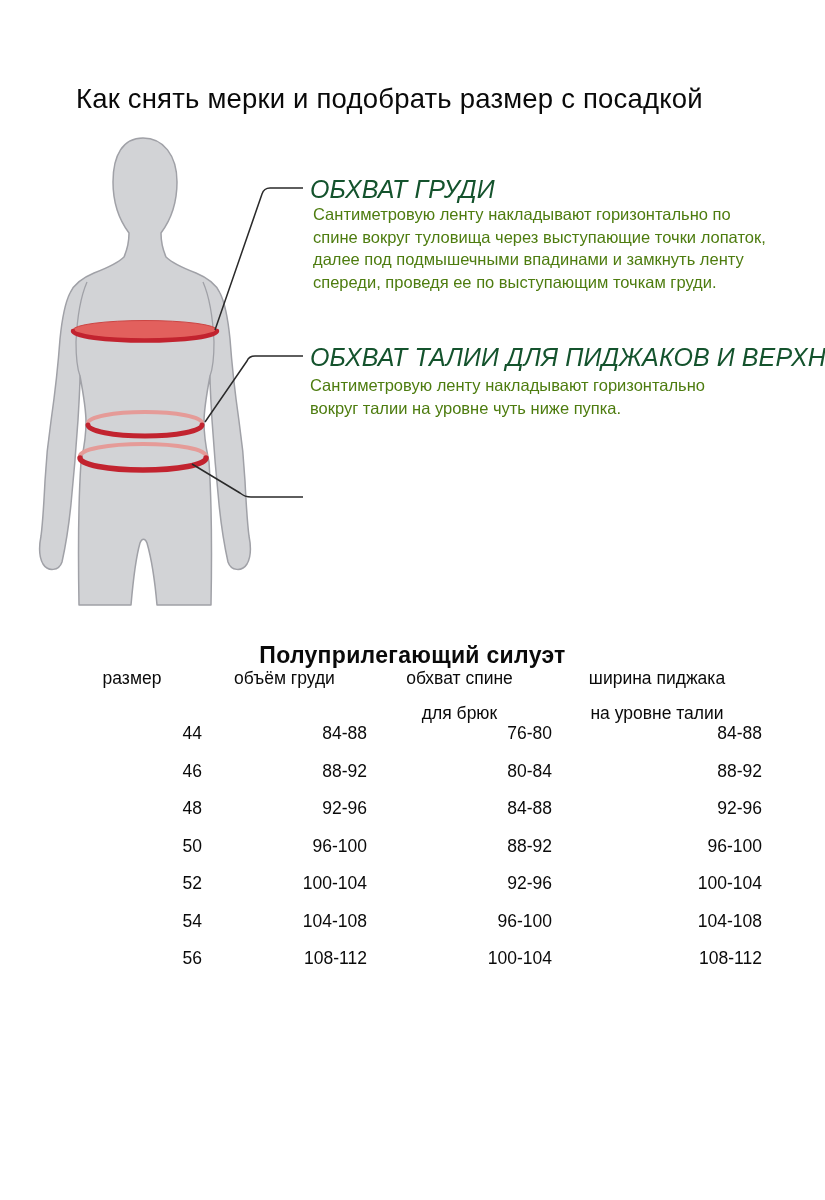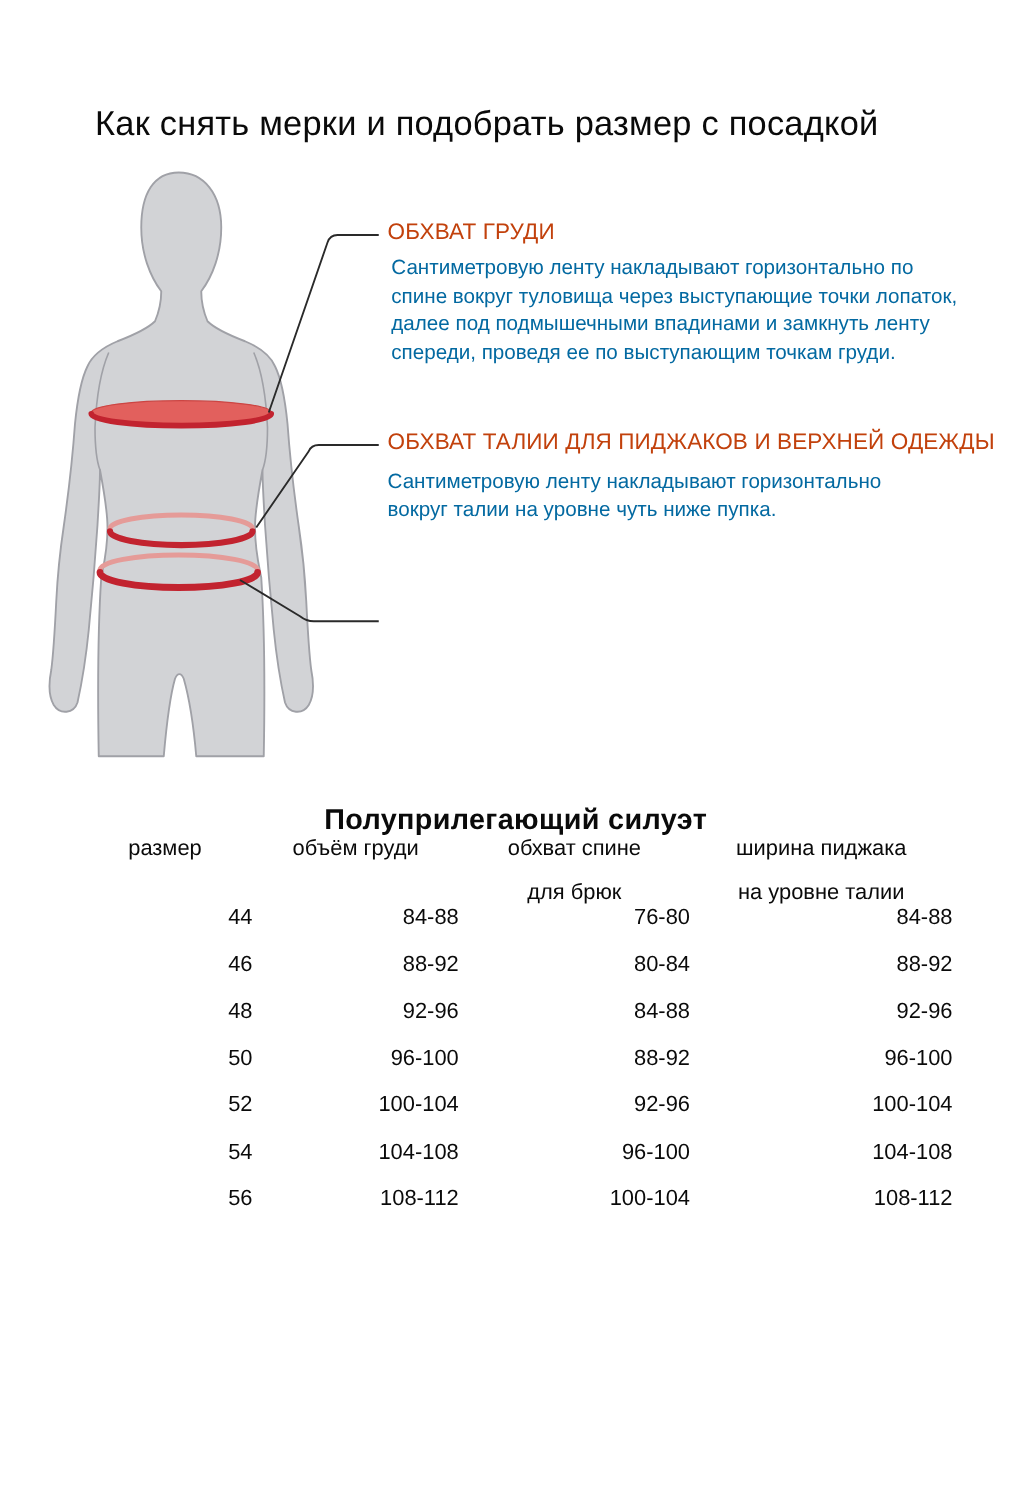--- a/index.html
+++ b/index.html
@@ -7,24 +7,24 @@
     position:relative;width:825px;height:1036px;background:#ffffff;overflow:hidden;
     font-family:"Liberation Sans","DejaVu Sans",sans-serif;color:#0a0a0a;
   }
   .title{
     position:absolute;left:76px;top:84px;margin:0;
     font-size:27.5px;font-weight:400;letter-spacing:.2px;line-height:1.1;white-space:nowrap;
   }
   .figure-svg{position:absolute;left:0;top:130px;width:825px;height:480px;}
   .ann{position:absolute;}
   .ann-heading{
-    font-size:18px;line-height:1.1;color:#c2410c;white-space:nowrap;letter-spacing:.1px;
+    font-size:25px;line-height:1.1;color:#14532d;white-space:nowrap;letter-spacing:.1px;font-style:italic;
   }
   .ann-body{
-    position:absolute;font-size:16.5px;line-height:22.5px;color:#0369a1;
+    position:absolute;font-size:16.5px;line-height:22.5px;color:#4d7c0f;
   }
   .ann1{left:310px;top:176px;}
   .ann1 .ann-body{left:3px;top:27px;width:464px;}
   .ann2{left:310px;top:344px;}
   .ann2 .ann-body{left:0;top:30px;width:400px;}
   .ann3{left:310px;top:483px;}
   .ann3 .ann-body{left:0;top:26px;width:478px;}
   .table-title{
     position:absolute;left:0;top:642px;width:825px;margin:0;text-align:center;
     font-size:23px;font-weight:700;letter-spacing:.3px;

